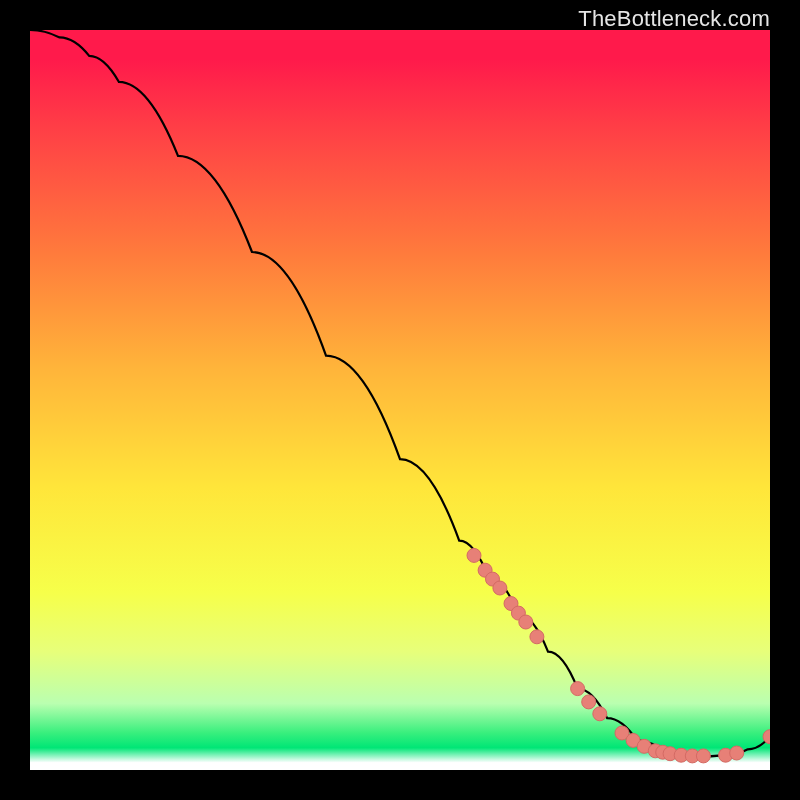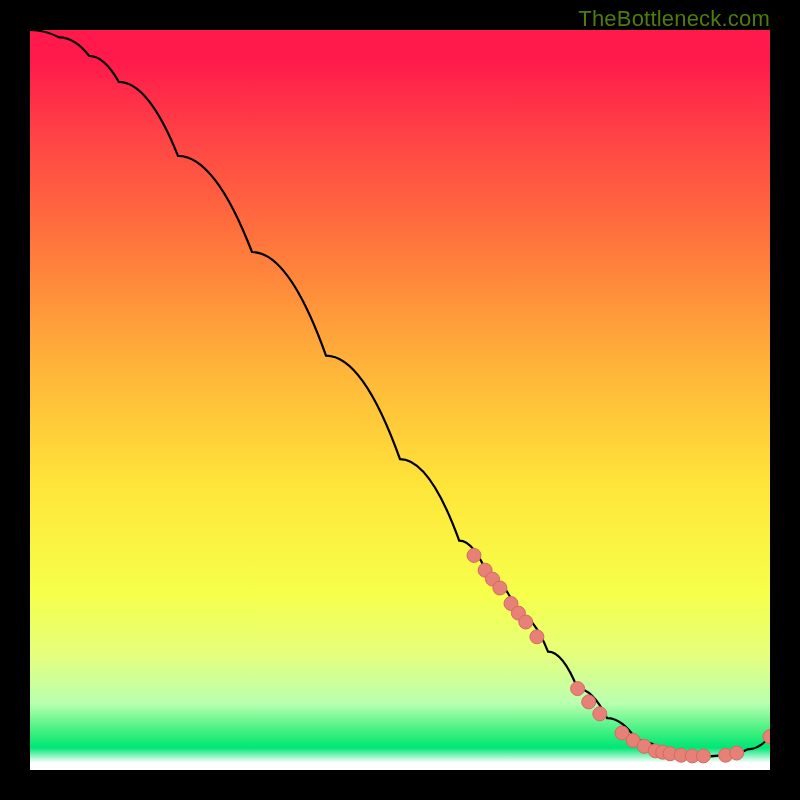--- a/index.html
+++ b/index.html
@@ -37,21 +37,21 @@
     left: 0; top: 0;
     width: 740px; height: 740px;
     pointer-events: none;
   }
   .attrib {
     position: absolute;
     right: 30px;
     top: 6px;
     font-family: Arial, Helvetica, sans-serif;
     font-size: 22px;
-    color: #4d7c0f;
+    color: #e5e5e5;
     letter-spacing: 0.2px;
   }
 </style>
 </head>
 <body>
 <div class="frame">
   <div class="attrib">TheBottleneck.com</div>
   <div class="plot">
     <svg class="curve" viewBox="0 0 740 740">
       <path id="bottleneck-curve" fill="none" stroke="#000" stroke-width="2.2" d="M 0.0 0.0 Q 14.8 0.0 29.6 7.4 Q 44.4 7.4 59.2 25.9 Q 74.0 25.9 88.8 51.8 Q 118.4 51.8 148.0 125.8 Q 185.0 125.8 222.0 222.0 Q 259.0 222.0 296.0 325.6 Q 333.0 325.6 370.0 429.2 Q 399.6 429.2 429.2 510.6 Q 444.0 510.6 458.8 547.6 Q 473.6 547.6 488.4 584.6 Q 503.2 584.6 518.0 621.6 Q 532.8 621.6 547.6 658.6 Q 562.4 658.6 577.2 688.2 Q 592.0 688.2 606.8 710.4 Q 621.6 710.4 636.4 723.7 Q 651.2 723.7 666.0 726.7 Q 680.8 726.7 695.6 725.2 Q 706.7 725.2 717.8 719.3 Q 728.9 719.3 740.0 706.7"></path>

